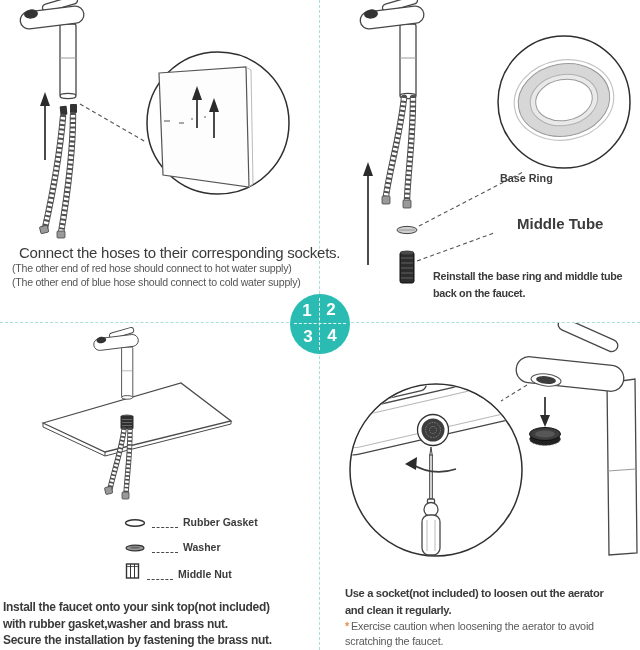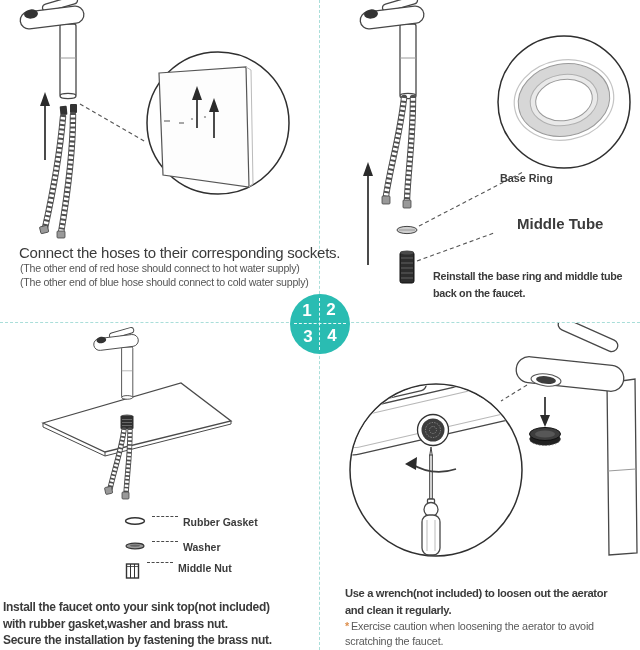--- a/index.html
+++ b/index.html
@@ -24,26 +24,26 @@
   .hosei{fill:none;stroke:#fff;stroke-width:4.5;stroke-dasharray:2.6 2;}
   .hoseo3{fill:none;stroke:#4f4f4f;stroke-width:5.4;stroke-linecap:round;}
   .hosei3{fill:none;stroke:#fff;stroke-width:3.6;stroke-dasharray:2.2 1.7;}
   .arr{stroke:#2b2b2b;stroke-width:1.7;}
   .arh{fill:#2b2b2b;stroke:none;}
   
   .t{position:absolute;}
   .inset-cap{left:100px;top:196px;width:230px;text-align:center;font-weight:bold;
              font-size:10.5px;line-height:15px;color:#3b3b3b;}
   .p1-heading{left:19px;top:244px;font-weight:normal;font-size:15px;letter-spacing:-0.25px;}
-  .p1-sub{left:20px;top:262px;font-size:10.6px;line-height:13.8px;color:#565656;letter-spacing:-0.25px;}
+  .p1-sub{left:12px;top:262px;font-size:10.6px;line-height:13.8px;color:#565656;letter-spacing:-0.25px;}
   .br-label{left:500px;top:172px;width:128px;font-weight:bold;font-size:10.8px;}
   .mt-label{left:500px;top:215px;font-weight:bold;font-size:15px;margin-left:17px;}
   .p2-caption{left:433px;top:268px;width:214px;font-weight:bold;font-size:10.8px;
               line-height:16.5px;letter-spacing:-0.3px;}
-  .legend-row{position:absolute;display:flex;align-items:flex-start;}
+  .legend-row{position:absolute;display:flex;align-items:flex-end;}
   .lr1{left:124px;top:516px;} .lr2{left:124px;top:541px;} .lr3{left:125px;top:562px;}
   .legend-row svg{position:static;flex:none;}
   .ldash{width:26px;border-top:1.5px dashed #4a4a4a;margin:0 5px 0 6px;}
   .llabel{font-weight:bold;font-size:10.5px;color:#3b3b3b;white-space:nowrap;}
   .p3-caption{left:3px;top:599px;font-weight:bold;font-size:12px;line-height:16.6px;letter-spacing:-0.3px;}
   .p4-caption{left:345px;top:585px;width:292px;font-weight:bold;font-size:11.2px;
               line-height:16.5px;letter-spacing:-0.35px;}
   .p4-note{left:345px;top:619px;width:290px;font-size:10.8px;line-height:15.2px;
            color:#5a5a5a;letter-spacing:-0.2px;}
   .star{color:#dd8f4e;font-weight:bold;margin-right:2px;}
@@ -288,21 +288,21 @@
     <g>
       <ellipse cx="225" cy="116" rx="15.5" ry="6.5" fill="#222"></ellipse>
       <ellipse cx="225" cy="116" rx="15.5" ry="6.5" fill="none" stroke="#777" stroke-width="1" stroke-dasharray="1.5 1.7"></ellipse>
       <ellipse cx="225" cy="111" rx="15.5" ry="6.5" fill="#3d3d3d" stroke="#111" stroke-width="1"></ellipse>
       <ellipse cx="225" cy="111" rx="10" ry="3.6" fill="#575757"></ellipse>
     </g>
     <line x1="207" y1="62" x2="181" y2="78" class="lead"></line>
   </svg>
 
   <div class="t p4-caption">
-    <div>Use a wrench(not included) to loosen out the aerator</div>
+    <div>Use a socket(not included) to loosen out the aerator</div>
     <div>and clean it regularly.</div>
   </div>
   <div class="t p4-note">
     <div><span class="star">*</span><span>Exercise caution when loosening the aerator to avoid</span></div>
     <div>scratching the faucet.</div>
   </div>
 
 </div>
 
 </body></html>

